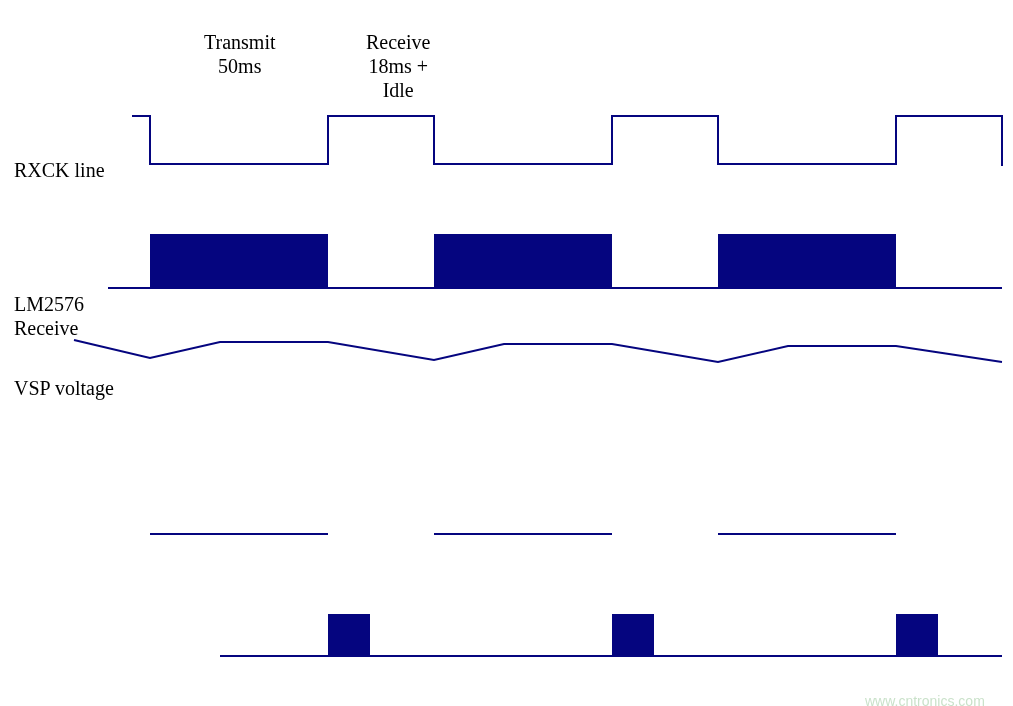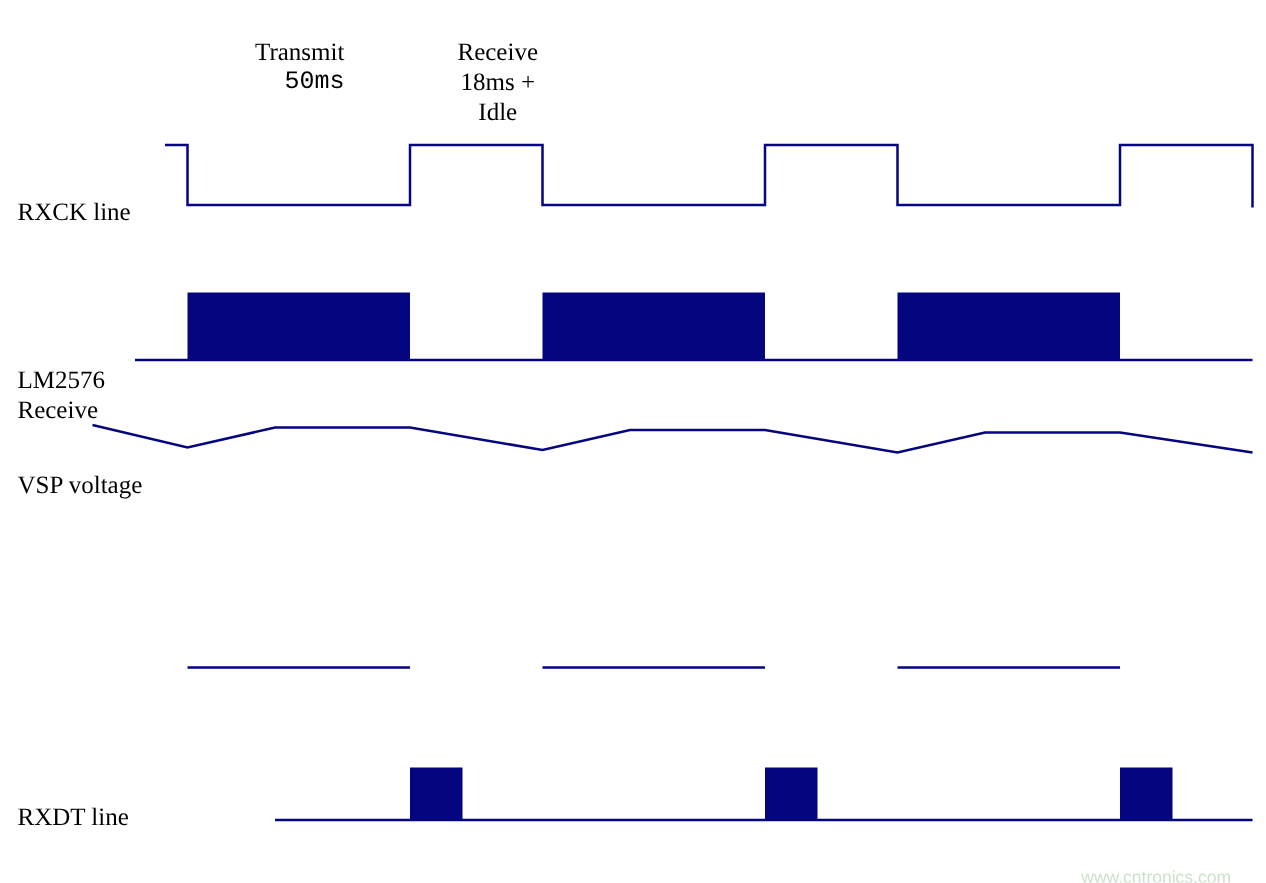--- a/index.html
+++ b/index.html
@@ -28,40 +28,39 @@
       position: absolute;
       top: 0;
       left: 0;
     }
   </style>
 </head>
 <body>
 
 <div class="label" style="left:204px; top:10px;">
   <div>Transmit</div>
-  <div style="text-align:right;font-family:Liberation Mono, monospace;">50ms</div>
+  <div style="text-align:center;">50ms</div>
 </div>
 
 <div class="label" style="left:366px; top:10px;">
   <div>Receive</div>
   <div style="text-align:center;">18ms +</div>
   <div style="text-align:center;">Idle</div>
 </div>
 
 <div class="label" style="left:14px; top:138px;">RXCK line</div>
 
 <div class="label" style="left:14px; top:272px;">
   <div>LM2576</div>
   <div>Receive</div>
 </div>
 
 <div class="label" style="left:14px; top:356px;">VSP voltage</div>
 
 <div class="label" style="left:14px; top:622px;">
-  <div>RXDT line</div>
 </div>
 
 <div class="watermark" style="left:865px; top:670px;">www.cntronics.com</div>
 
 <svg width="1013" height="706">
 
   <g>
     <path d="M 132 116 L 150 116 L 150 164 L 328 164 L 328 116 L 434 116 L 434 164 L 612 164 L 612 116 L 718 116 L 718 164 L 896 164 L 896 116 L 1002 116 L 1002 166" fill="none" stroke="#05057f" stroke-width="2"></path>
   </g>
 

